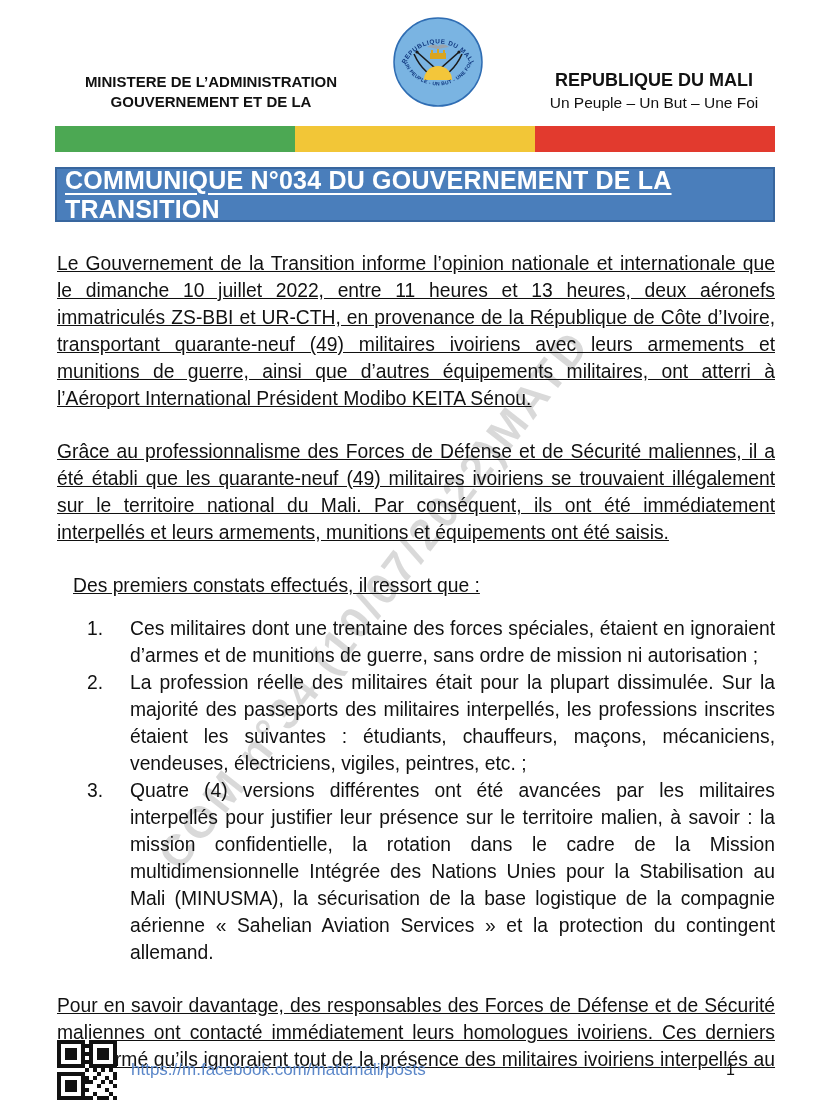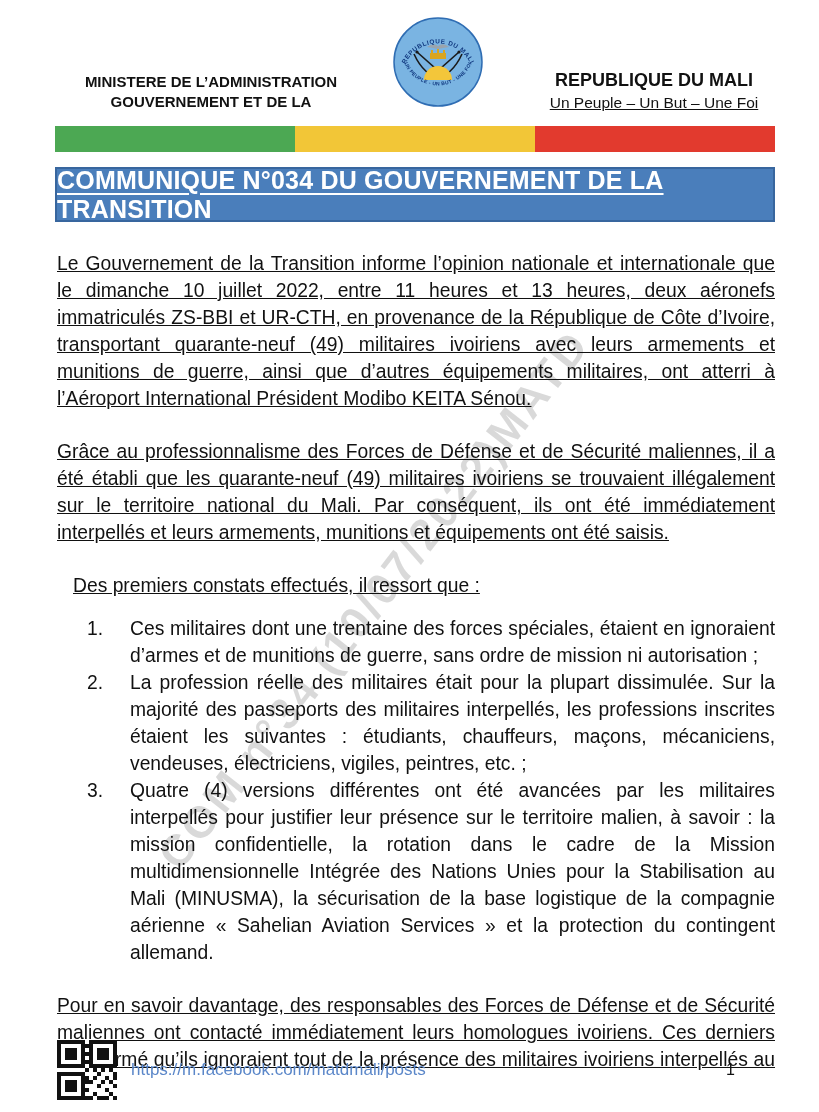--- a/index.html
+++ b/index.html
@@ -51,40 +51,41 @@
     padding-top: 16px;
   }
   .seal-wrap { width: 92px; margin-top: 0; }
   .republic-block {
     width: 270px;
     text-align: center;
     color: #111;
     padding-top: 18px;
   }
   .republic-title { font-weight: bold; font-size: 18px; }
-  .republic-motto { font-size: 15.5px; margin-top: 3px; text-decoration: underline; }
+  .republic-motto { font-size: 15.5px; margin-top: 3px; }
   
   .flag-bar {
     display: flex;
     height: 26px;
     margin: 14px 44px 0 55px;
   }
   .flag-bar .seg { flex: 1; }
   .seg-green  { background: #4CA853; }
   .seg-yellow { background: #F2C637; }
   .seg-red    { background: #E23A2E; }
   
   .banner {
     margin: 15px 44px 0 55px;
     background: #4A7EBB;
     border: 2px solid #38669E;
     height: 51px;
     display: flex;
     align-items: center;
     justify-content: center;
+    padding-left: 8px;
   }
   .banner-title {
     color: #ffffff;
     font-weight: bold;
     font-size: 25px;
     letter-spacing: 0.2px;
     text-decoration: underline;
     text-underline-offset: 4px;
   }
   

